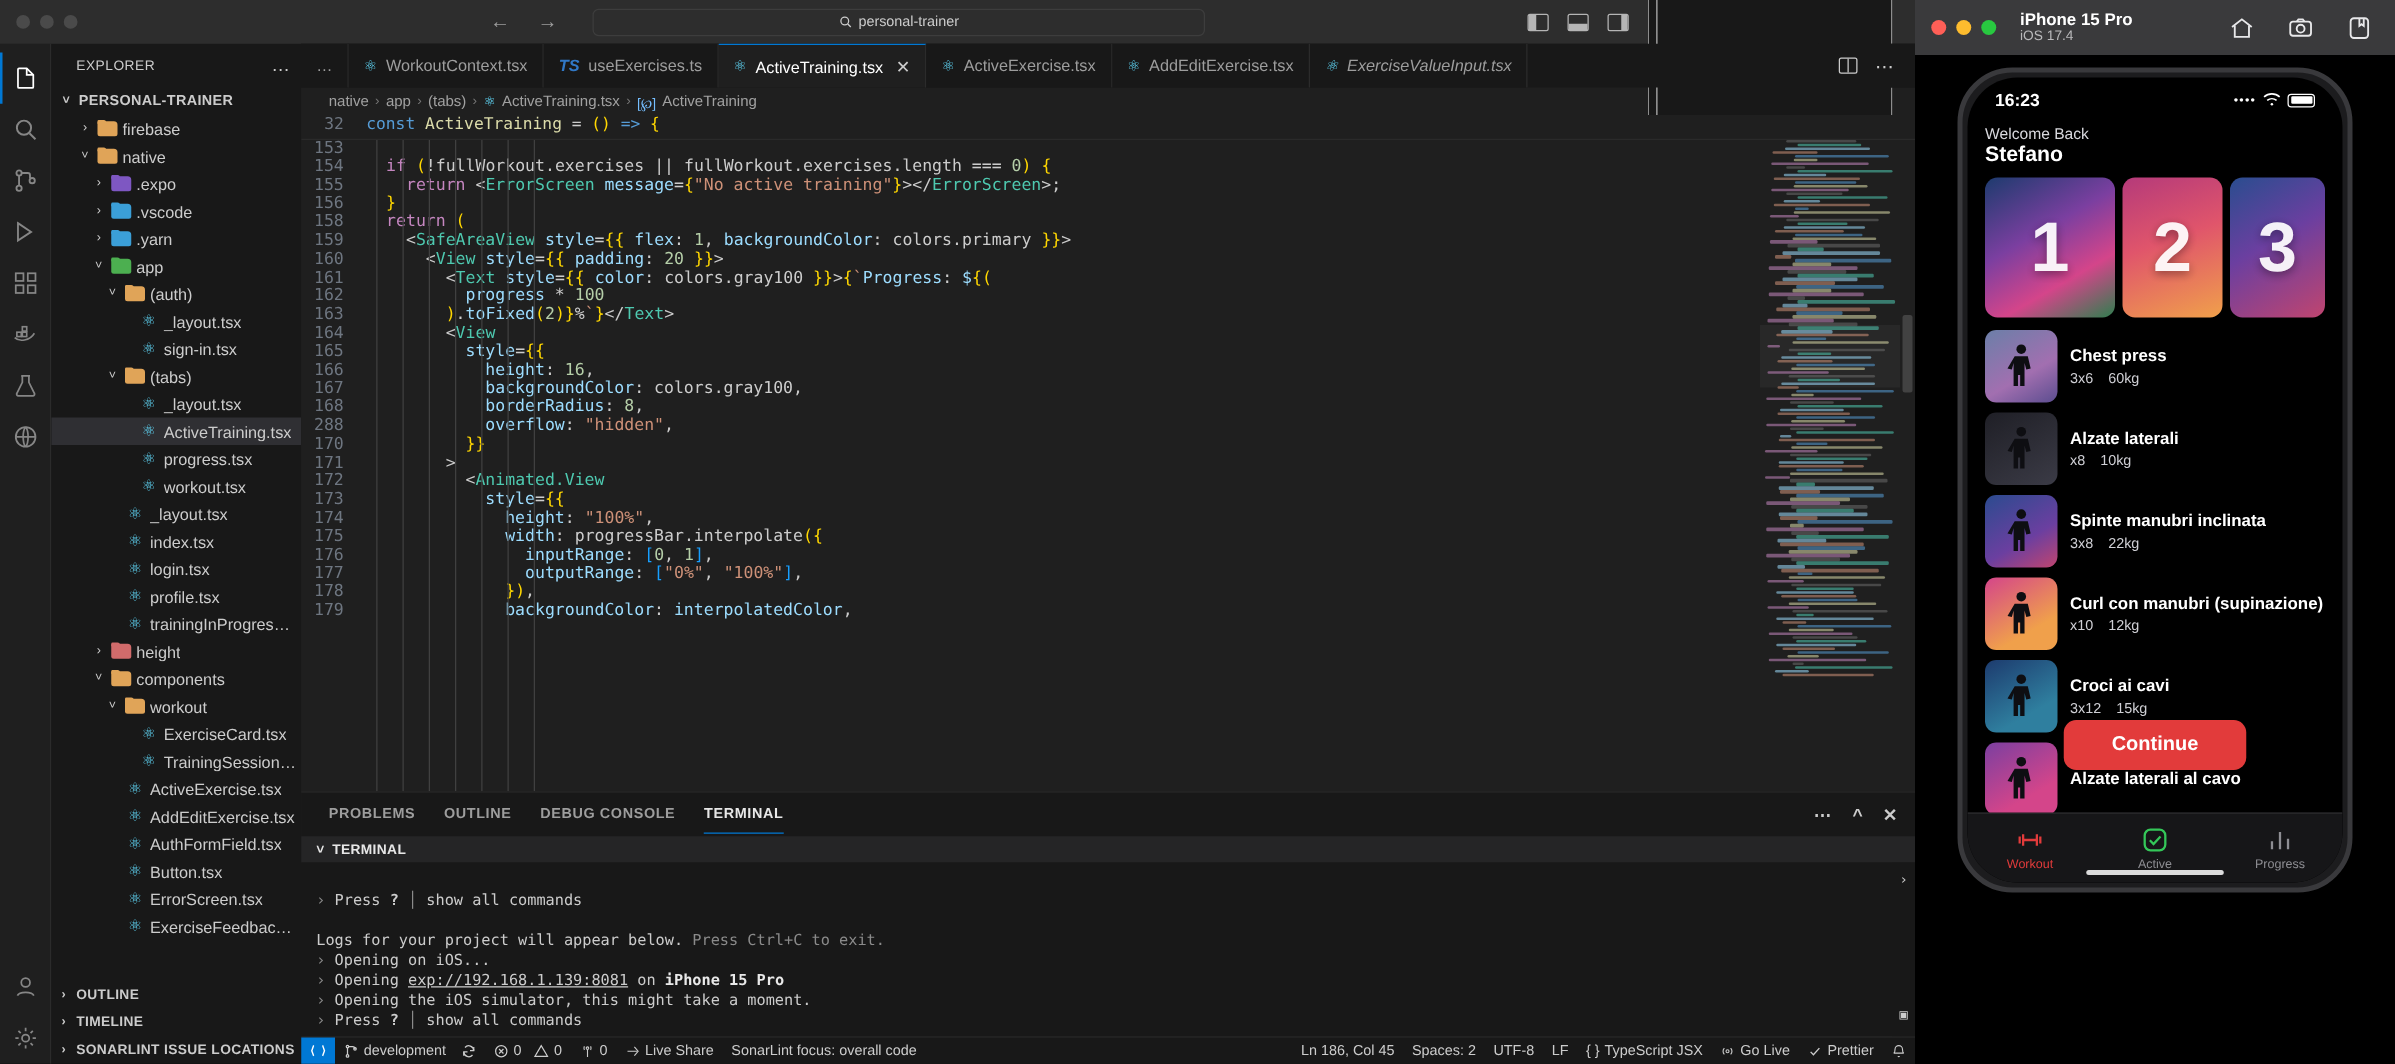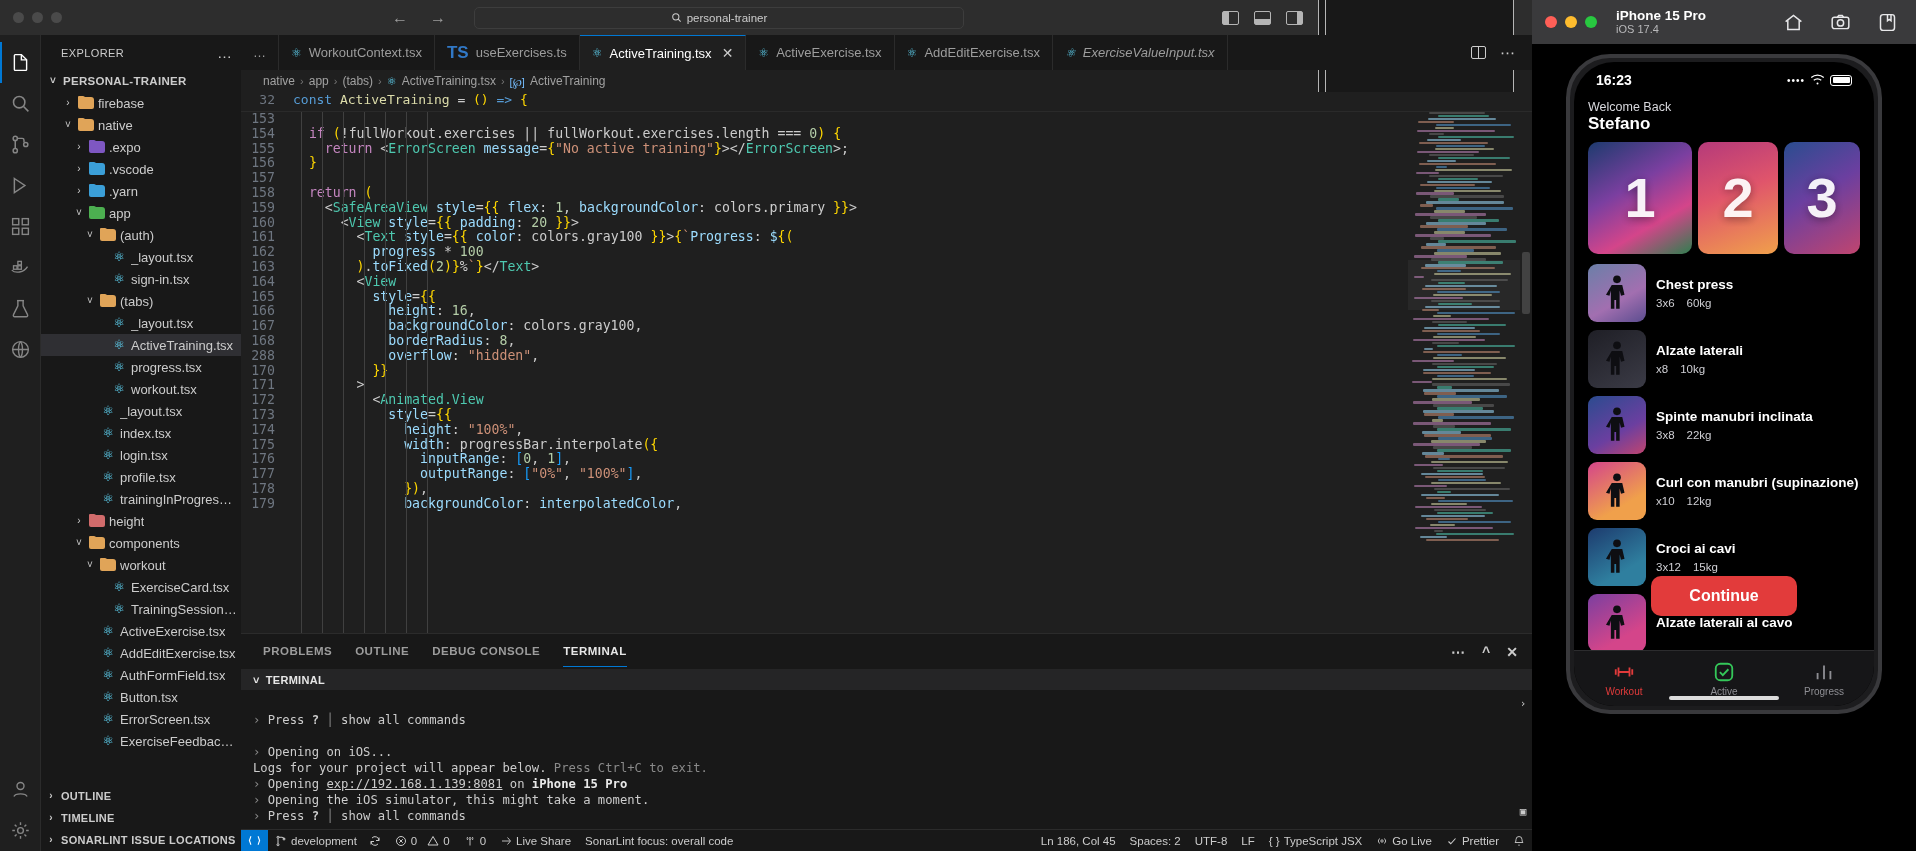--- a/index.html
+++ b/index.html
@@ -97,21 +97,21 @@
   
   .editor-col { flex: 1; display: flex; flex-direction: column; min-width: 0; background:#1f1f1f; }
   .tabs-row { height: 35px; background:#181818; display:flex; align-items:stretch; flex:0 0 35px; position:relative; }
   .tab {
     display:flex; align-items:center; gap:7px; padding: 0 12px;
     background:#181818; color:#9d9d9d; font-size: 13px; white-space:nowrap;
     border-right:1px solid #2b2b2b;
   }
   .tab.active { background:#1f1f1f; color:#ffffff; border-top:1px solid #0078d4; }
   .tab .tabicon { color:#61dafb; font-size:12px; }
-  .tab .ts-badge { color:#3178c6; font-weight:bold; font-size:17px; }
+  .tab .ts-badge { color:#3178c6; font-weight:bold; font-size:13px;font-style:italic; }
   .tab.italic { font-style: italic; }
   .tab-close { color:#cccccc; font-size:14px; margin-left:3px; }
   .tabs-actions { margin-left:auto; display:flex; align-items:center; gap:14px; padding:0 16px; color:#cccccc; background:#181818; }
   .split-icon { width:15px; height:13px; border:1.4px solid #cccccc; border-radius:2px; position:relative; }
   .split-icon::before { content:''; position:absolute; left:5.5px; top:0; bottom:0; width:1.4px; background:#cccccc; }
 
   .breadcrumb { height: 22px; display:flex; align-items:center; gap:5px; padding-left: 22px;
     font-size: 12px; color:#a1a1a1; flex:0 0 22px; background:#1f1f1f; }
   .bc-sep { color:#767676; font-size: 11px; }
 
@@ -609,21 +609,20 @@
         <div class="code-wrap">
           <div class="sticky">
             <span class="lnum">32</span>
             <span class="ctext"><span class="kb">const</span> <span class="fn">ActiveTraining</span> <span class="pn">=</span> <span class="br1">(</span><span class="br1">)</span> <span class="kb">=&gt;</span> <span class="br1">{</span></span>
           </div>
           <div class="code-scroll" id="code">
               <div class="cline"><span class="lnum">153</span><span class="ctext"></span></div>
               <div class="cline"><span class="lnum">154</span><span class="ctext">  <span class="k">if</span> <span class="br1">(</span><span class="pn">!</span><span class="pn">fullWorkout.exercises</span> <span class="pn">|</span><span class="pn">|</span> <span class="pn">fullWorkout.exercises.length</span> <span class="pn">=</span><span class="pn">=</span><span class="pn">=</span> <span class="num">0</span><span class="br1">)</span> <span class="br1">{</span></span></div>
               <div class="cline"><span class="lnum">155</span><span class="ctext">    <span class="k">return</span> <span class="pn">&lt;</span><span class="tag">ErrorScreen</span> <span class="attr">message</span><span class="pn">=</span><span class="br1">{</span><span class="str">"No active training"</span><span class="br1">}</span><span class="pn">&gt;</span><span class="pn">&lt;/</span><span class="tag">ErrorScreen</span><span class="pn">&gt;</span><span class="pn">;</span></span></div>
               <div class="cline"><span class="lnum">156</span><span class="ctext">  <span class="br1">}</span></span></div>
-              <div class="cline"><span class="lnum">157</span><span class="ctext"></span></div>
               <div class="cline"><span class="lnum">158</span><span class="ctext">  <span class="k">return</span> <span class="br1">(</span></span></div>
               <div class="cline"><span class="lnum">159</span><span class="ctext">    <span class="pn">&lt;</span><span class="tag">SafeAreaView</span> <span class="attr">style</span><span class="pn">=</span><span class="br1">{</span><span class="br1">{</span> <span class="attr">flex</span><span class="pn">:</span> <span class="num">1</span><span class="pn">,</span> <span class="attr">backgroundColor</span><span class="pn">:</span> <span class="pn">colors.primary</span> <span class="br1">}</span><span class="br1">}</span><span class="pn">&gt;</span></span></div>
               <div class="cline"><span class="lnum">160</span><span class="ctext">      <span class="pn">&lt;</span><span class="tag">View</span> <span class="attr">style</span><span class="pn">=</span><span class="br1">{</span><span class="br1">{</span> <span class="attr">padding</span><span class="pn">:</span> <span class="num">20</span> <span class="br1">}</span><span class="br1">}</span><span class="pn">&gt;</span></span></div>
               <div class="cline"><span class="lnum">161</span><span class="ctext">        <span class="pn">&lt;</span><span class="tag">Text</span> <span class="attr">style</span><span class="pn">=</span><span class="br1">{</span><span class="br1">{</span> <span class="attr">color</span><span class="pn">:</span> <span class="pn">colors.gray100</span> <span class="br1">}</span><span class="br1">}</span><span class="pn">&gt;</span><span class="br1">{</span><span class="str">`</span><span class="attr">Progress</span><span class="pn">:</span> <span class="attr">$</span><span class="br1">{</span><span class="br1">(</span></span></div>
               <div class="cline"><span class="lnum">162</span><span class="ctext">          <span class="attr">progress</span> <span class="pn">*</span> <span class="num">100</span></span></div>
               <div class="cline"><span class="lnum">163</span><span class="ctext">        <span class="br1">)</span><span class="pn">.</span><span class="attr">toFixed</span><span class="br1">(</span><span class="num">2</span><span class="br1">)</span><span class="br1">}</span><span class="pn">%</span><span class="str">`</span><span class="br1">}</span><span class="pn">&lt;/</span><span class="tag">Text</span><span class="pn">&gt;</span></span></div>
               <div class="cline"><span class="lnum">164</span><span class="ctext">        <span class="pn">&lt;</span><span class="tag">View</span></span></div>
               <div class="cline"><span class="lnum">165</span><span class="ctext">          <span class="attr">style</span><span class="pn">=</span><span class="br1">{</span><span class="br1">{</span></span></div>
               <div class="cline"><span class="lnum">166</span><span class="ctext">            <span class="attr">height</span><span class="pn">:</span> <span class="num">16</span><span class="pn">,</span></span></div>
               <div class="cline"><span class="lnum">167</span><span class="ctext">            <span class="attr">backgroundColor</span><span class="pn">:</span> <span class="pn">colors.gray100</span><span class="pn">,</span></span></div>
@@ -820,22 +819,22 @@
             </div>
           </div>
           <div class="term-head">
             <span>˅</span>
             <span>TERMINAL</span>
           </div>
           <div class="term-body">
             <div class="tl-row">&nbsp;</div>
             <div class="tl-row"><span class="dim">›</span> Press <b>?</b> <span class="dim">│</span> show all commands</div>
             <div class="tl-row">&nbsp;</div>
+            <div class="tl-row">Logs for your project will appear below. <span class="dim">Press Ctrl+C to exit.</span></div>
             <div class="tl-row"><span class="dim">›</span> Opening on iOS...</div>
-            <div class="tl-row">Logs for your project will appear below. <span class="dim">Press Ctrl+C to exit.</span></div>
             <div class="tl-row"><span class="dim">›</span> Opening <span class="ul">exp://192.168.1.139:8081</span> on <span class="bold">iPhone 15 Pro</span></div>
             <div class="tl-row"><span class="dim">›</span> Opening the iOS simulator, this might take a moment.</div>
             <div class="tl-row"><span class="dim">›</span> Press <b>?</b> <span class="dim">│</span> show all commands</div>
 
             <div class="term-side">
               <span>›</span>
               <span style="margin-top:80px">▣</span>
             </div>
           </div>
         </div>

